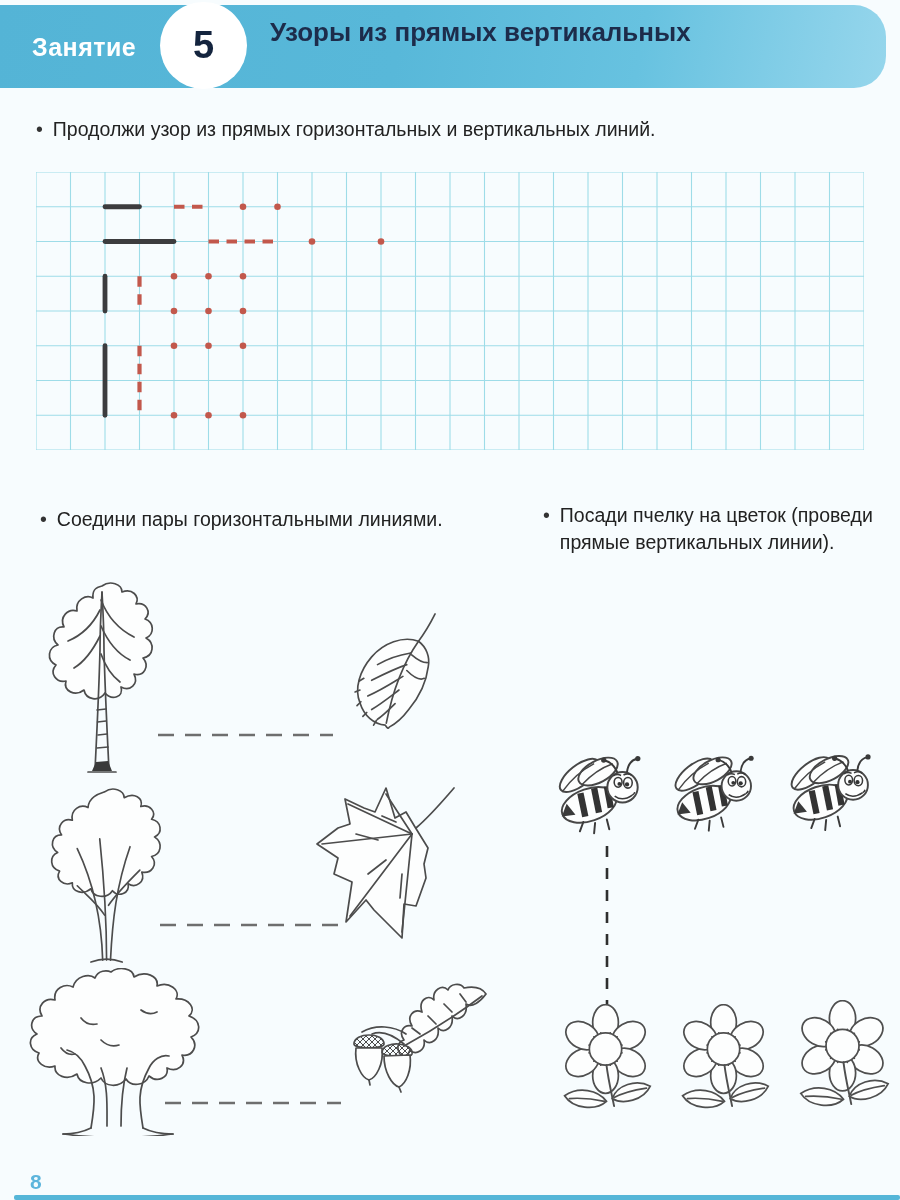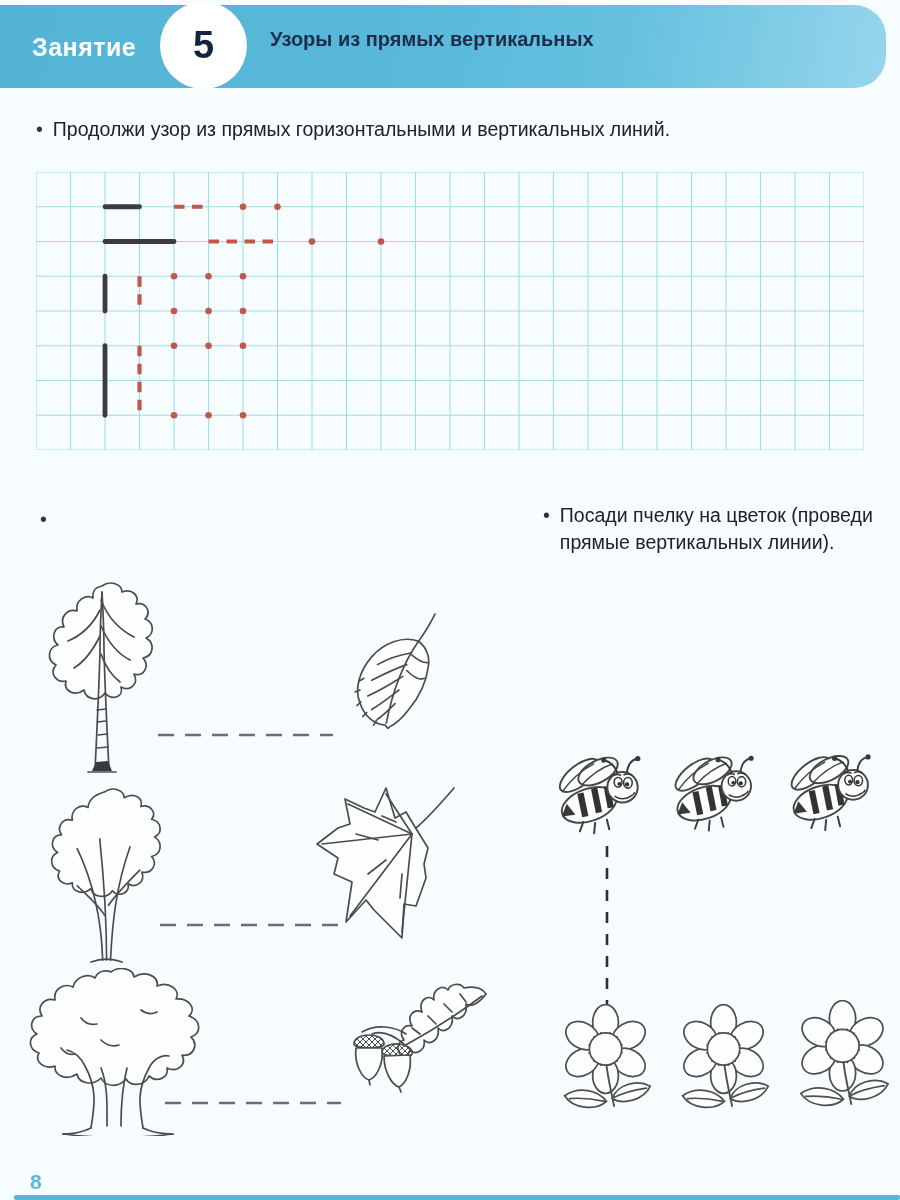--- a/index.html
+++ b/index.html
@@ -7,22 +7,22 @@
         overflow:hidden;font-family:"Liberation Sans",sans-serif;}
   
   .header-bar{position:absolute;left:0;top:5px;width:886px;height:83px;
     border-radius:0 32px 32px 0;
     background:linear-gradient(100deg,#54b4d6 0%,#58b8d9 45%,#67c2e0 72%,#96d6ec 100%);}
   .lesson-label{position:absolute;left:32px;top:50%;transform:translateY(-50%);
     color:#ffffff;font-weight:bold;font-size:25px;letter-spacing:.5px;}
   .num-circle{position:absolute;left:160px;top:-3px;width:87px;height:87px;background:#fff;
     border-radius:50%;display:flex;align-items:center;justify-content:center;}
   .num-circle span{font-size:38px;font-weight:bold;color:#14243e;}
-  .header-title{position:absolute;left:270px;top:19px;color:#1d2c4b;font-weight:bold;
-    font-size:20px;line-height:31px;}
+  .header-title{position:absolute;left:270px;top:12px;color:#1d2c4b;font-weight:bold;
+    font-size:26px;line-height:31px;}
   
   .task{position:absolute;display:flex;gap:10px;font-size:19.5px;color:#222;line-height:27px;}
   .task .bullet{color:#333;}
   .task1{left:36px;top:116px;width:660px;}
   .task2{left:40px;top:506px;width:480px;}
   .task3{left:543px;top:502px;width:345px;}
   
   #pattern-grid{position:absolute;left:36px;top:172px;width:828px;height:278px;}
   
   .art{position:absolute;}
@@ -42,21 +42,21 @@
     <div class="num-circle">
       <span>5</span>
     </div>
     <div class="header-title">
       <div>Узоры из прямых вертикальных</div>
     </div>
   </div>
 
   <div class="task task1">
     <span class="bullet">•</span>
-    <span>Продолжи узор из прямых горизонтальными и вертикальных линий.</span>
+    <span>Продолжи узор из прямых горизонтальных и вертикальных линий.</span>
   </div>
 
   <svg id="pattern-grid" viewBox="0 0 828 278">
       <line x1="0" y1="0" x2="0" y2="278" stroke="#9edce8" stroke-width="1.1"></line>
       <line x1="34.5" y1="0" x2="34.5" y2="278" stroke="#9edce8" stroke-width="1.1"></line>
       <line x1="69" y1="0" x2="69" y2="278" stroke="#9edce8" stroke-width="1.1"></line>
       <line x1="103.5" y1="0" x2="103.5" y2="278" stroke="#9edce8" stroke-width="1.1"></line>
       <line x1="138" y1="0" x2="138" y2="278" stroke="#9edce8" stroke-width="1.1"></line>
       <line x1="172.5" y1="0" x2="172.5" y2="278" stroke="#9edce8" stroke-width="1.1"></line>
       <line x1="207" y1="0" x2="207" y2="278" stroke="#9edce8" stroke-width="1.1"></line>
@@ -108,20 +108,21 @@
       <circle cx="138" cy="173.75" r="3.3" fill="#c2584c"></circle>
       <circle cx="172.5" cy="173.75" r="3.3" fill="#c2584c"></circle>
       <circle cx="207" cy="173.75" r="3.3" fill="#c2584c"></circle>
       <circle cx="138" cy="243.25" r="3.3" fill="#c2584c"></circle>
       <circle cx="172.5" cy="243.25" r="3.3" fill="#c2584c"></circle>
       <circle cx="207" cy="243.25" r="3.3" fill="#c2584c"></circle>
     </svg>
 
   <div class="task task2">
     <span class="bullet">•</span>
+    <span>Соедини пары горизонтальными линиями.</span>
   </div>
   <div class="task task3">
     <span class="bullet">•</span>
     <span>Посади пчелку на цветок (проведи прямые вертикальных линии).</span>
   </div>
 
   <svg class="art" style="left:42px;top:580px" width="120" height="195" viewBox="0 0 120 195">
     <path class="lnf" d="M60,6 C68,0 80,4 80,12 C90,8 98,16 94,24 C104,22 110,32 103,39 C112,42 113,54 104,58
       C113,63 112,76 101,78 C108,86 102,97 92,94 C97,104 88,112 79,107 C82,117 70,121 63,113
       C57,122 44,120 42,110 C33,117 21,111 24,101 C14,103 7,93 14,85 C4,80 6,67 16,65

